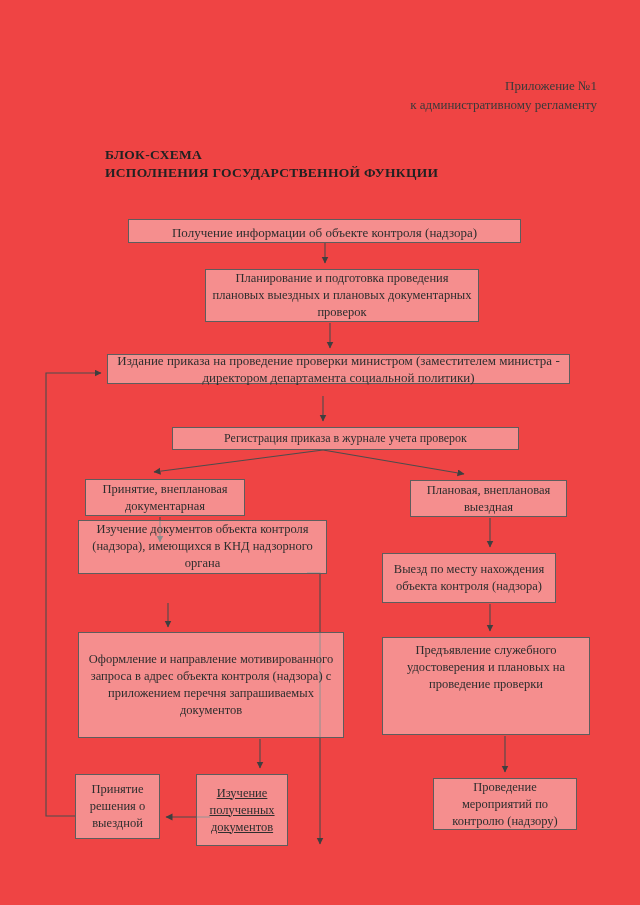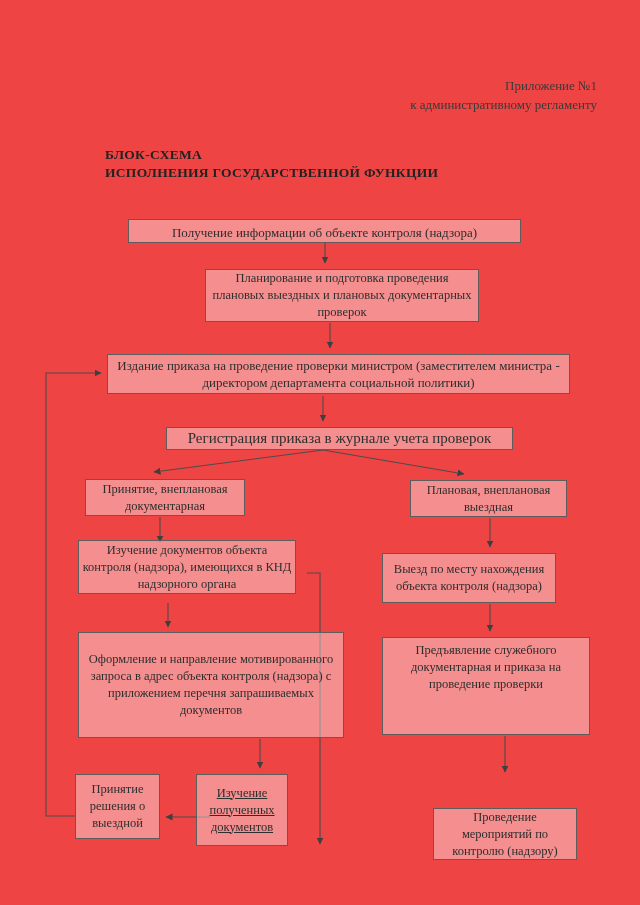--- a/index.html
+++ b/index.html
@@ -82,57 +82,57 @@
   </div>
 
   <div class="node" style="left:128px;top:219px;width:393px;height:24px;font-size:13px;align-items:flex-end;">
     <span>Получение информации об объекте контроля (надзора)</span>
   </div>
 
   <div class="node" style="left:205px;top:269px;width:274px;height:53px;align-items:center;">
     <span>Планирование и подготовка проведения плановых выездных и плановых документарных проверок</span>
   </div>
 
-  <div class="node" style="left:107px;top:354px;width:463px;height:40px;font-size:13px;line-height:17.5px;">
+  <div class="node" style="left:107px;top:354px;width:463px;height:30px;font-size:13px;line-height:17.5px;">
     <span>Издание приказа на проведение проверки министром (заместителем министра - директором департамента социальной политики)</span>
   </div>
 
-  <div class="node" style="left:166px;top:427px;width:347px;height:23px;font-size:15px;">
+  <div class="node" style="left:172px;top:427px;width:347px;height:23px;font-size:12px;">
     <span>Регистрация приказа в журнале учета проверок</span>
   </div>
 
   <div class="node" style="left:85px;top:479px;width:160px;height:37px;">
     <span>Принятие, внеплановая документарная</span>
   </div>
 
   <div class="node" style="left:410px;top:480px;width:157px;height:37px;justify-content:center;">
     <span>Плановая, внеплановая выездная</span>
   </div>
 
-  <div class="node" style="left:78px;top:540px;width:218px;height:54px;">
+  <div class="node" style="left:78px;top:520px;width:249px;height:54px;align-items:flex-end;">
     <span>Изучение документов объекта контроля (надзора), имеющихся в КНД надзорного органа</span>
   </div>
 
   <div class="node" style="left:382px;top:553px;width:174px;height:50px;">
     <span>Выезд по месту нахождения объекта контроля (надзора)</span>
   </div>
 
   <div class="node" style="left:78px;top:632px;width:266px;height:106px;">
     <span>Оформление и направление мотивированного запроса в адрес объекта контроля (надзора) с приложением перечня запрашиваемых документов</span>
   </div>
 
   <div class="node align-top" style="left:382px;top:637px;width:208px;height:98px;">
-    <span>Предъявление служебного документарная и приказа на проведение проверки</span>
+    <span>Предъявление служебного удостоверения и плановых на проведение проверки</span>
   </div>
 
   <div class="node" style="left:75px;top:774px;width:85px;height:65px;">
     <span>Принятие решения о выездной</span>
   </div>
 
   <div class="node" style="left:196px;top:774px;width:92px;height:72px;text-decoration:underline;">
     <span>Изучение полученных документов</span>
   </div>
 
-  <div class="node" style="left:433px;top:778px;width:144px;height:52px;margin-top:30px;">
+  <div class="node" style="left:433px;top:778px;width:144px;height:52px;">
     <span>Проведение мероприятий по контролю (надзору)</span>
   </div>
 
 </div>
 
 </body></html>

